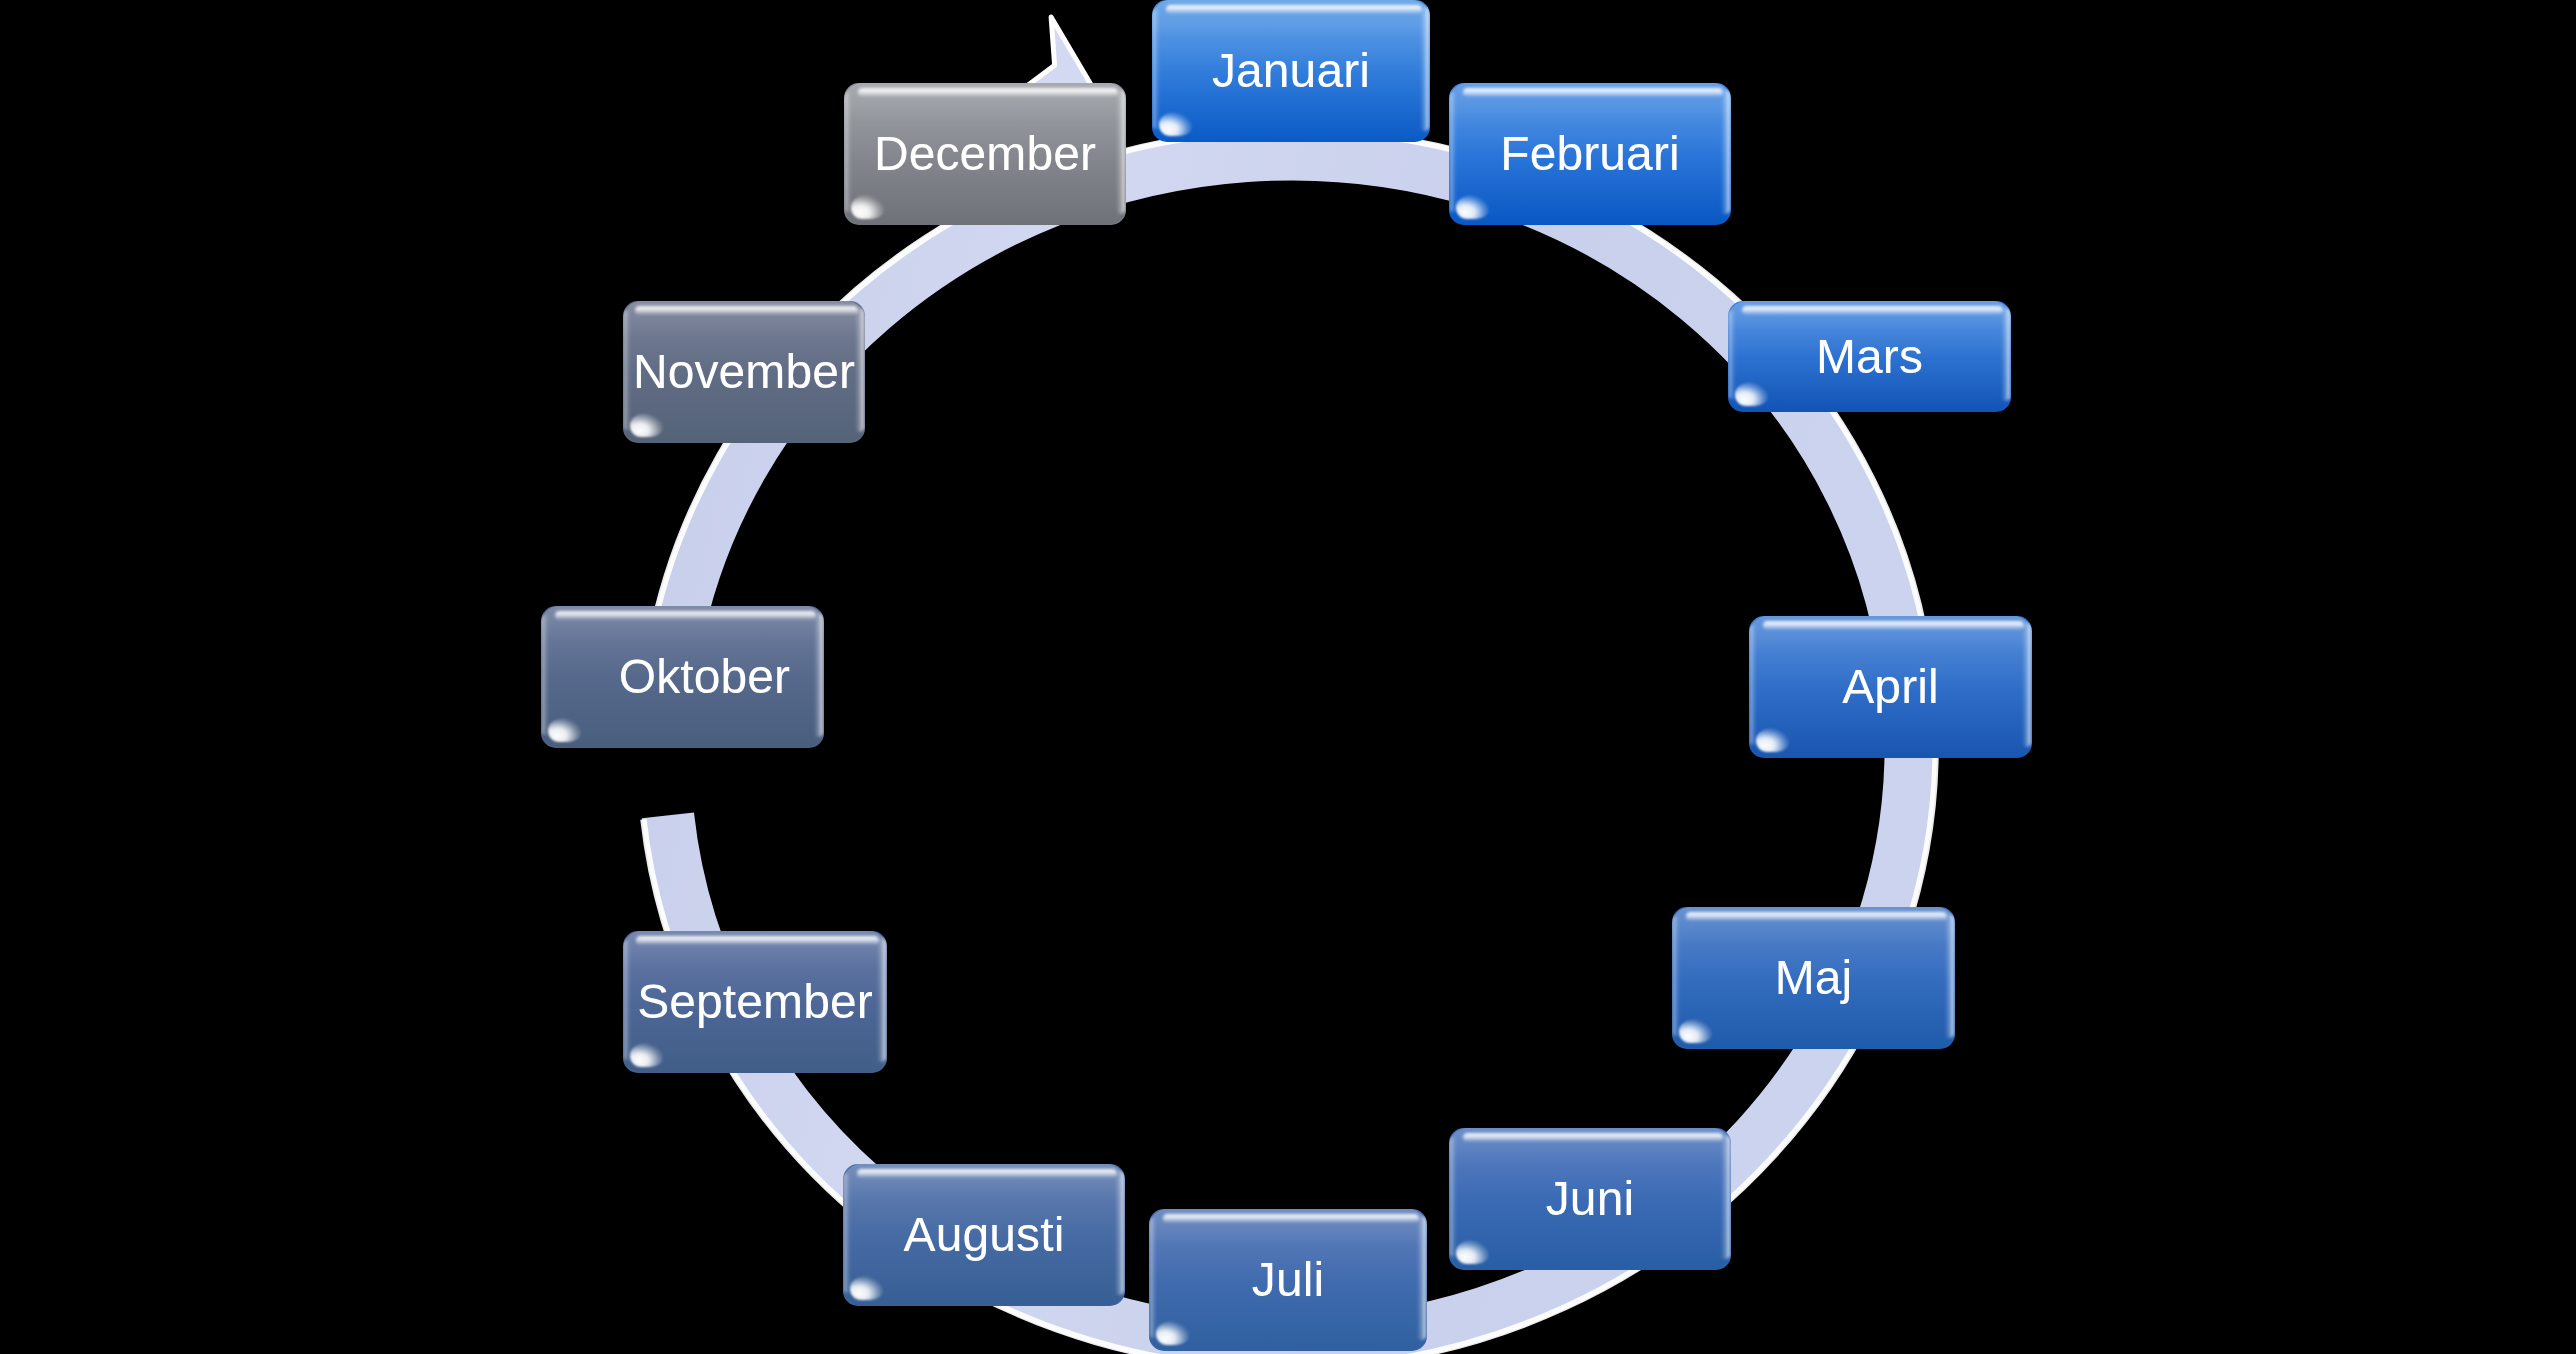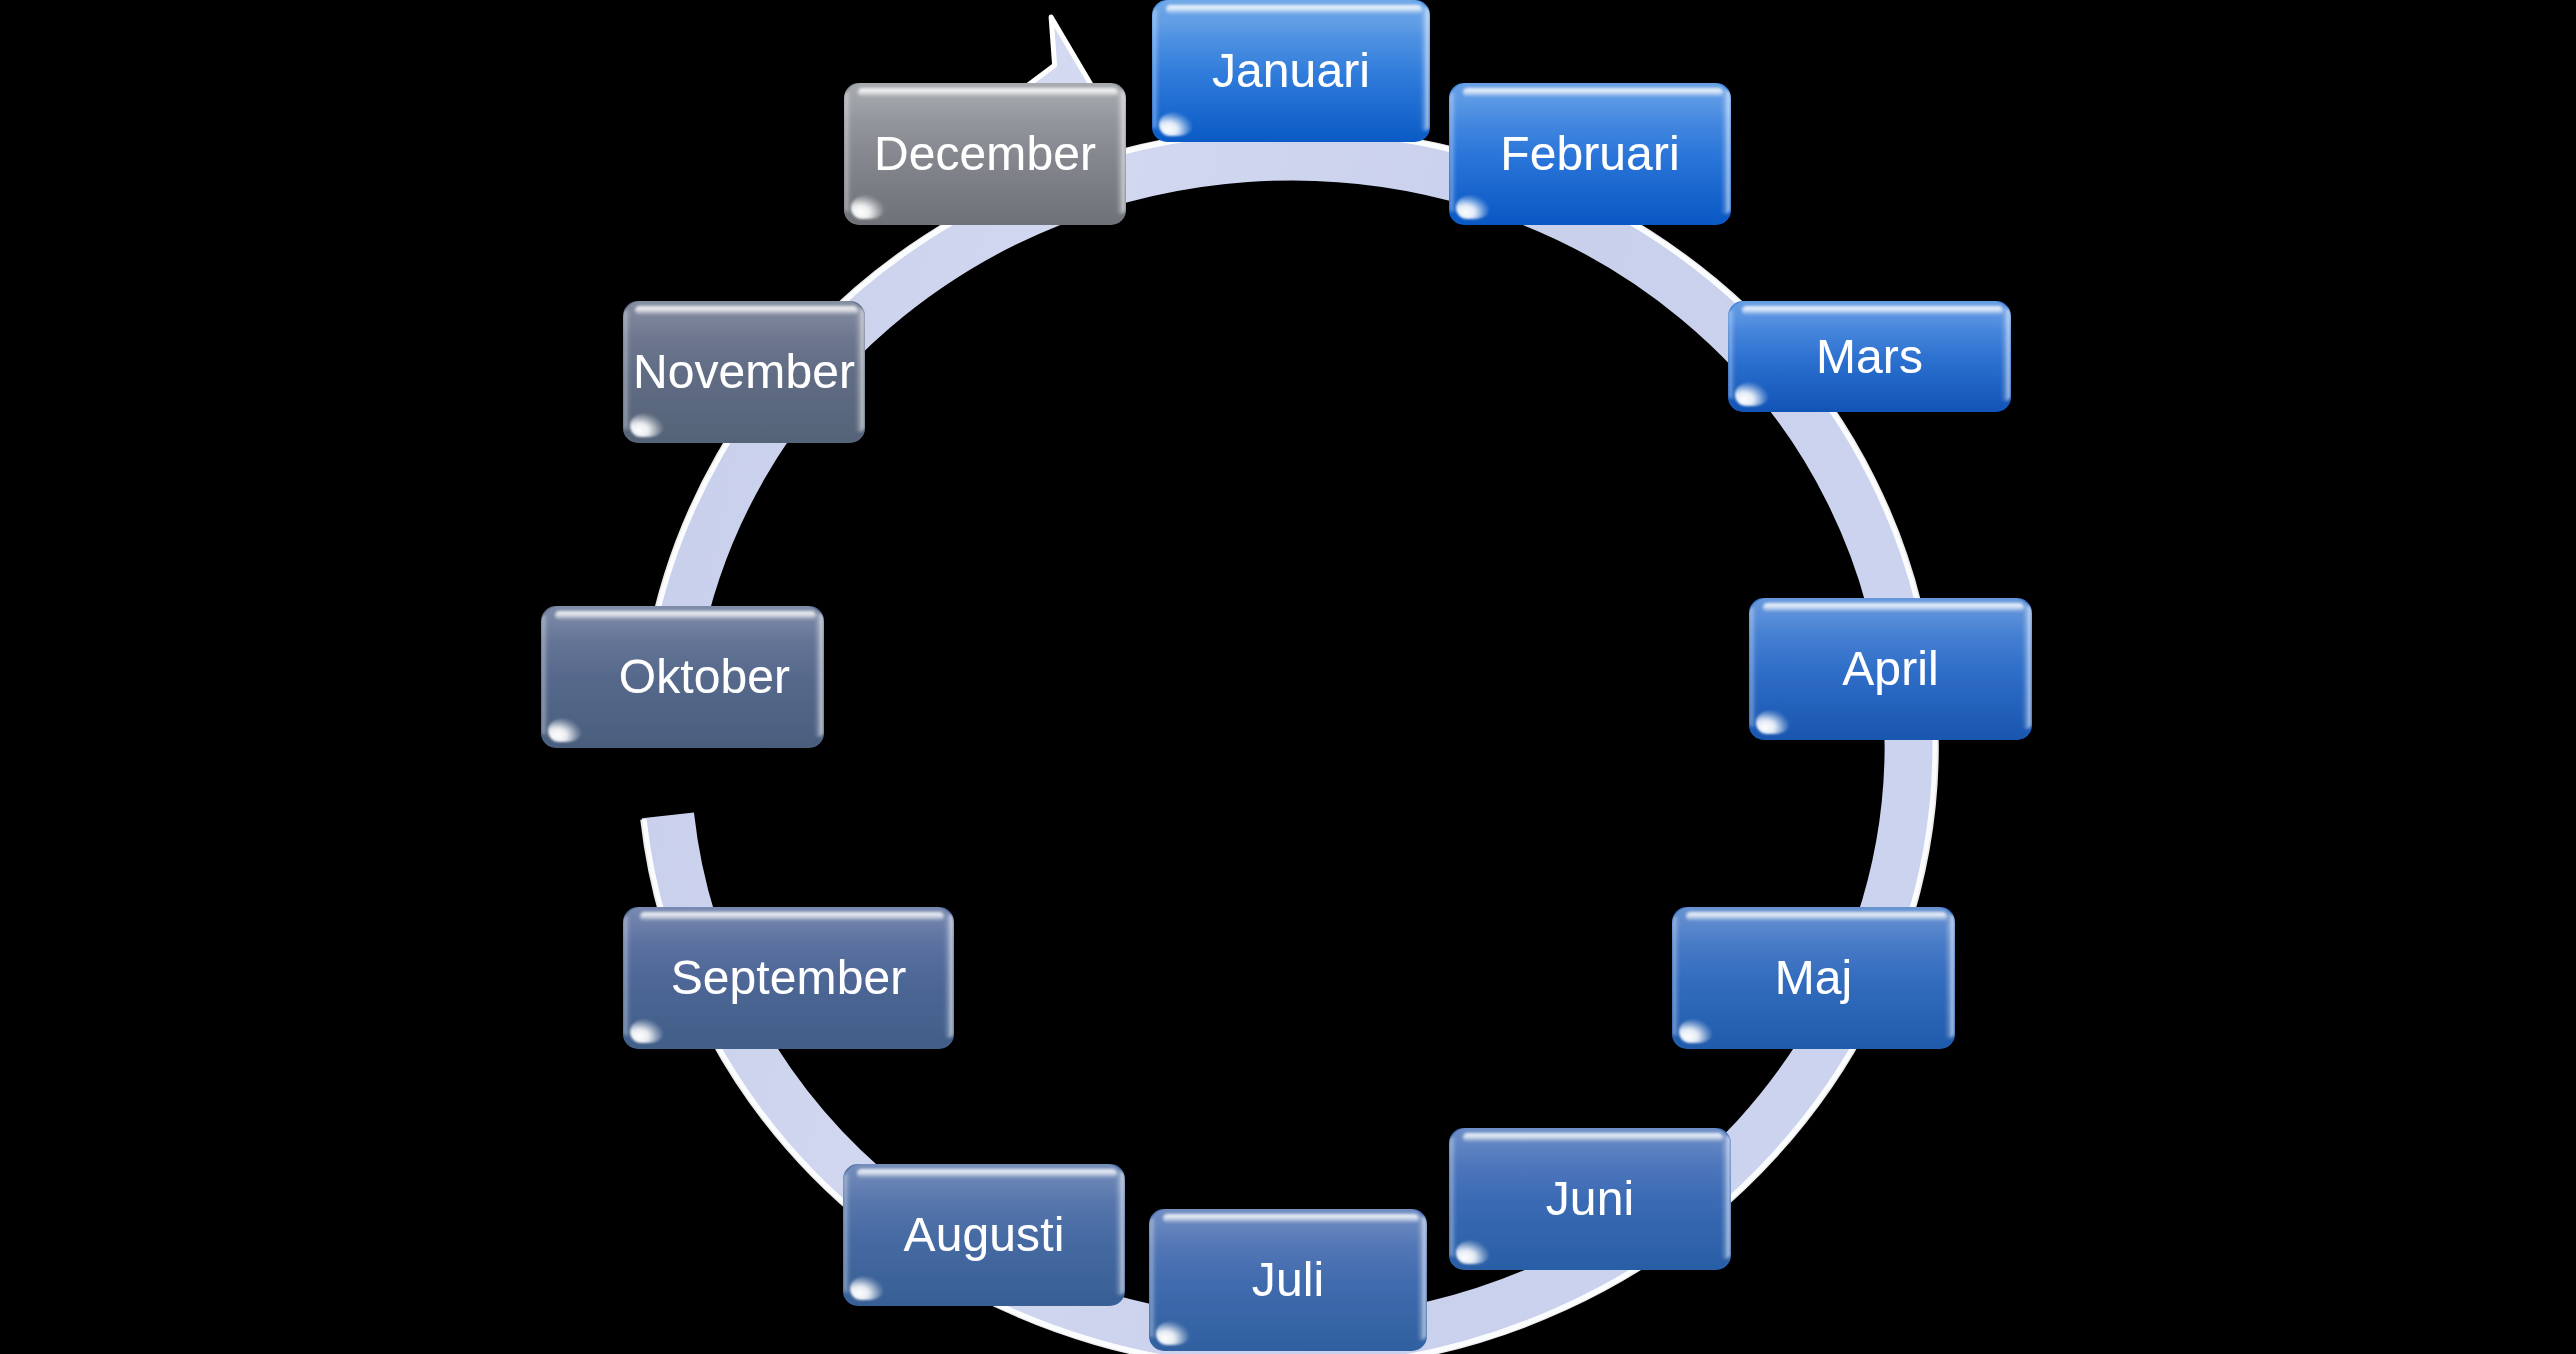--- a/index.html
+++ b/index.html
@@ -171,21 +171,21 @@
         <span class="rim-left"></span>
         <span class="rim-right"></span>
         <span class="month-label">Februari</span>
       </div>
       <div class="month-box" style="left: 1728px; top: 301px; width: 283px; height: 111px; background: linear-gradient(rgb(63, 130, 220) 0%, rgb(63, 130, 220) 18%, rgb(18, 88, 191) 100%); z-index: 12;">
         <span class="gloss"></span>
         <span class="rim-left"></span>
         <span class="rim-right"></span>
         <span class="month-label">Mars</span>
       </div>
-      <div class="month-box" style="left: 1749px; top: 598px; width: 283px; height: 142px; background: linear-gradient(rgb(61, 123, 210) 0%, rgb(61, 123, 210) 18%, rgb(26, 90, 185) 100%); z-index: 13;">
+      <div class="month-box" style="left: 1749px; top: 616px; width: 283px; height: 142px; background: linear-gradient(rgb(61, 123, 210) 0%, rgb(61, 123, 210) 18%, rgb(26, 90, 185) 100%); z-index: 13;">
         <span class="gloss"></span>
         <span class="rim-left"></span>
         <span class="rim-right"></span>
         <span class="month-label">April</span>
       </div>
       <div class="month-box" style="left: 1672px; top: 907px; width: 283px; height: 142px; background: linear-gradient(rgb(63, 116, 196) 0%, rgb(63, 116, 196) 18%, rgb(33, 96, 180) 100%); z-index: 14;">
         <span class="gloss"></span>
         <span class="rim-left"></span>
         <span class="rim-right"></span>
         <span class="month-label">Maj</span>
@@ -201,21 +201,21 @@
         <span class="rim-left"></span>
         <span class="rim-right"></span>
         <span class="month-label">Juli</span>
       </div>
       <div class="month-box" style="left: 843px; top: 1128px; width: 282px; height: 142px; background: linear-gradient(rgb(79, 111, 168) 0%, rgb(79, 111, 168) 18%, rgb(58, 100, 156) 100%); z-index: 17; margin-top: 36px;">
         <span class="gloss"></span>
         <span class="rim-left"></span>
         <span class="rim-right"></span>
         <span class="month-label">Augusti</span>
       </div>
-      <div class="month-box" style="left: 623px; top: 907px; width: 331px; height: 142px; background: linear-gradient(rgb(83, 105, 155) 0%, rgb(83, 105, 155) 18%, rgb(68, 99, 143) 100%); z-index: 18;">
+      <div class="month-box" style="left: 623px; top: 931px; width: 264px; height: 142px; background: linear-gradient(rgb(83, 105, 155) 0%, rgb(83, 105, 155) 18%, rgb(68, 99, 143) 100%); z-index: 18;">
         <span class="gloss"></span>
         <span class="rim-left"></span>
         <span class="rim-right"></span>
         <span class="month-label">September</span>
       </div>
       <div class="month-box" style="left: 541px; top: 606px; width: 283px; height: 142px; background: linear-gradient(rgb(91, 108, 144) 0%, rgb(91, 108, 144) 18%, rgb(77, 99, 132) 100%); z-index: 19; padding-left: 44px;">
         <span class="gloss"></span>
         <span class="rim-left"></span>
         <span class="rim-right"></span>
         <span class="month-label">Oktober</span>

